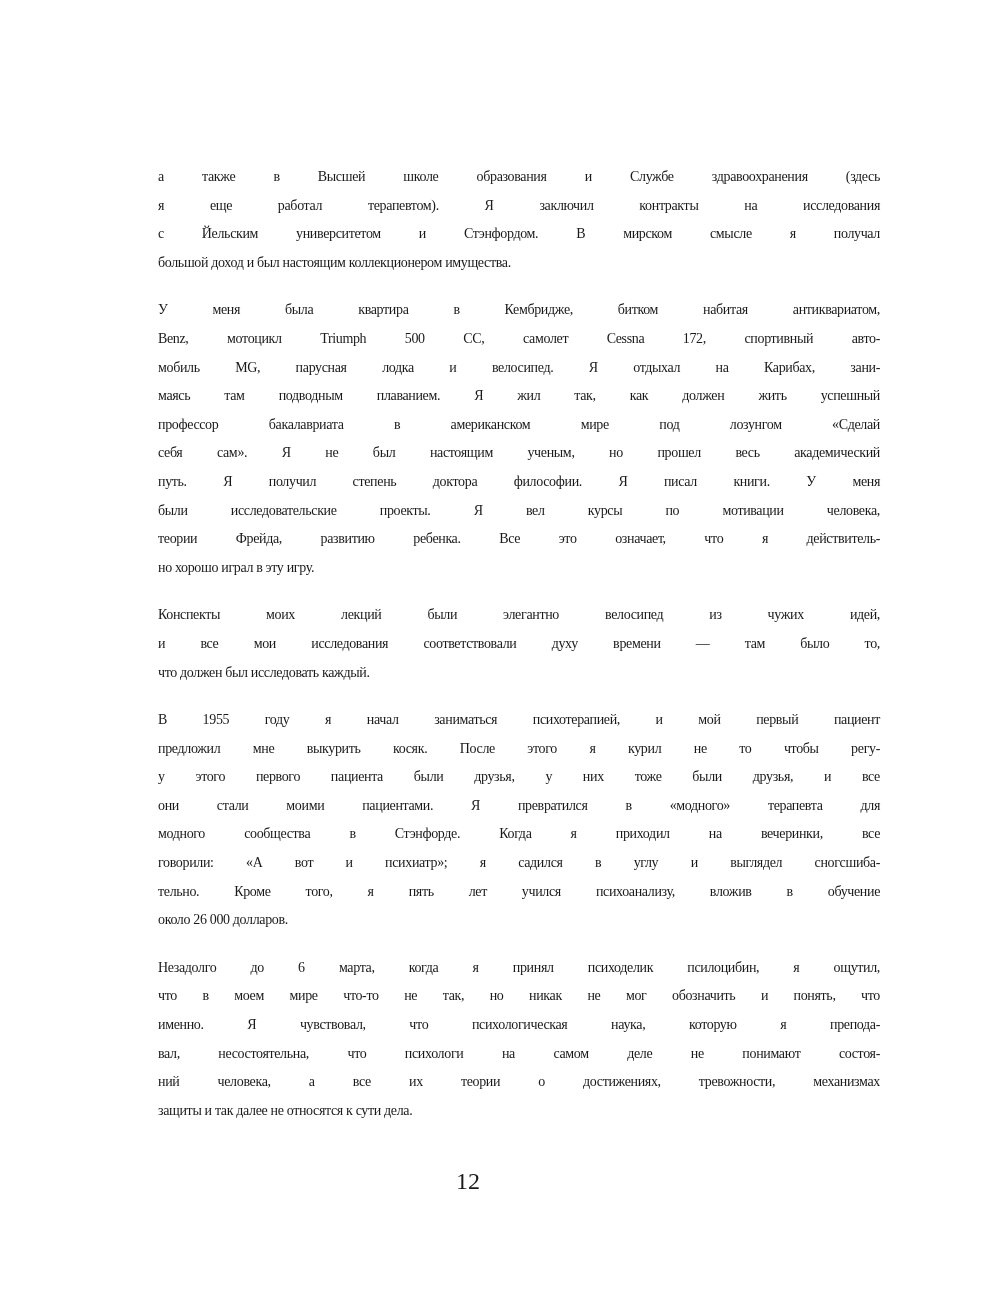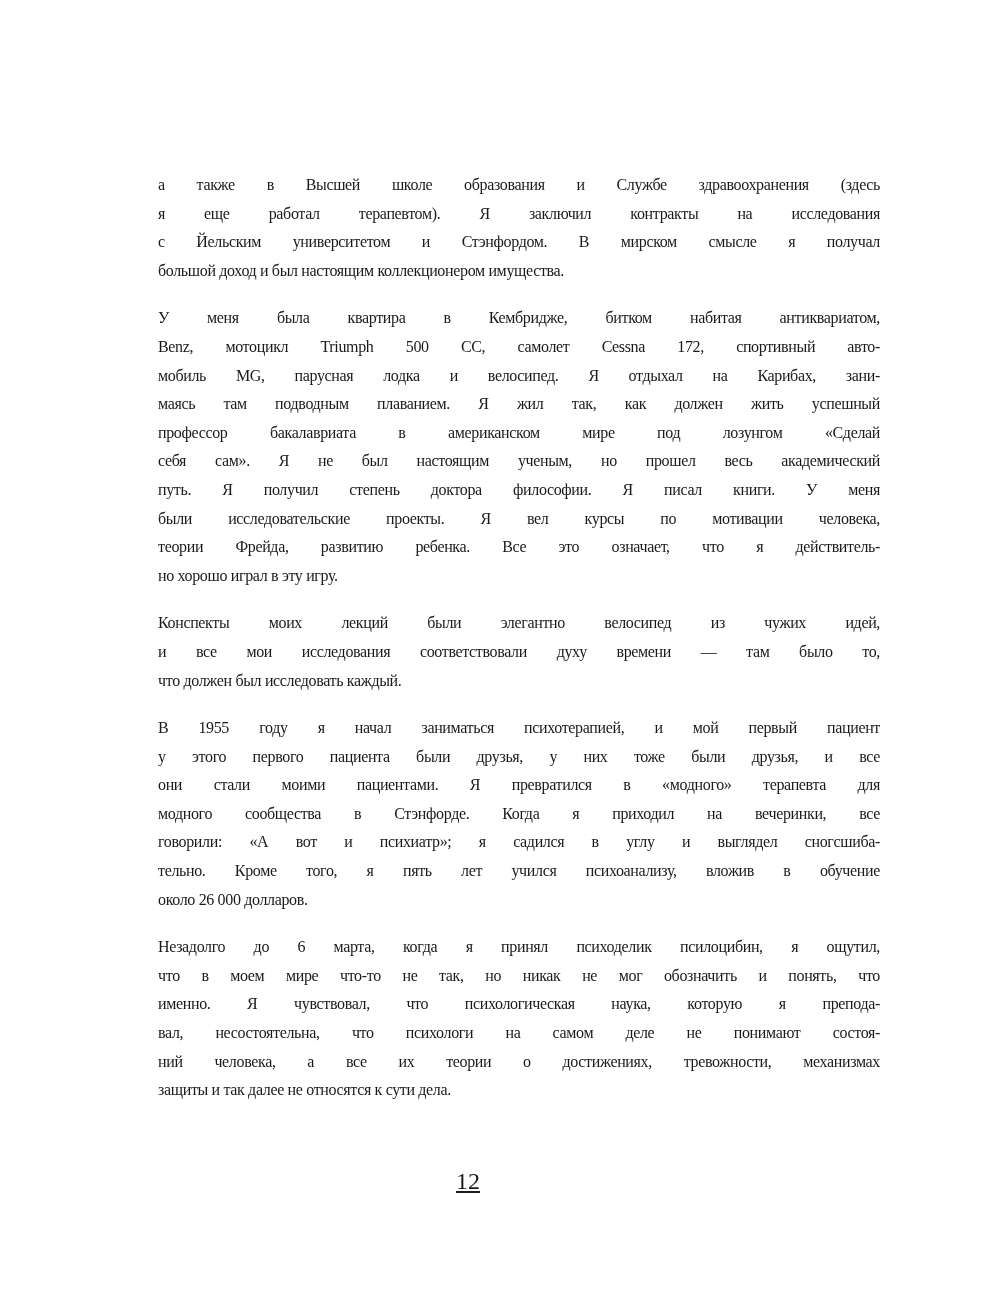--- a/index.html
+++ b/index.html
@@ -15,22 +15,22 @@
       color: #1a1a1a;
       font-family: "Liberation Serif", "DejaVu Serif", serif;
     }
     .page {
       position: absolute;
       left: 158px;
       top: 155px;
       width: 722px;
     }
     .para {
-      margin: 16px 0 19px 0;
-      font-size: 16px;
+      margin: 8px 0 19px 0;
+      font-size: 14px;
       line-height: 28.6px;
       text-align: justify;
       hyphens: manual;
       letter-spacing: -0.35px;
       word-spacing: 0px;
     }
     .para span.line {
       display: block;
       text-align: justify;
       text-align-last: justify;
@@ -41,21 +41,20 @@
     }
     .page-number {
       position: absolute;
       left: 0;
       width: 936px;
       top: 1168px;
       text-align: center;
       font-size: 24px;
       font-family: "Liberation Serif", "DejaVu Serif", serif;
       color: #1a1a1a;
-      text-decoration: underline;
     }
   </style>
 </head>
 <body>
 
 <div class="page">
 
   <p class="para">
     <span class="line">а также в Высшей школе образования и Службе здравоохранения (здесь</span>
     <span class="line">я еще работал терапевтом). Я заключил контракты на исследования</span>
@@ -77,20 +76,21 @@
   </p>
 
   <p class="para">
     <span class="line">Конспекты моих лекций были элегантно велосипед из чужих идей,</span>
     <span class="line">и все мои исследования соответствовали духу времени — там было то,</span>
     <span class="line last">что должен был исследовать каждый.</span>
   </p>
 
   <p class="para">
     <span class="line">В 1955 году я начал заниматься психотерапией, и мой первый пациент</span>
+    <span class="line">предложил мне выкурить косяк. После этого я курил не то чтобы регу-</span>
     <span class="line">у этого первого пациента были друзья, у них тоже были друзья, и все</span>
     <span class="line">они стали моими пациентами. Я превратился в «модного» терапевта для</span>
     <span class="line">модного сообщества в Стэнфорде. Когда я приходил на вечеринки, все</span>
     <span class="line">говорили: «А вот и психиатр»; я садился в углу и выглядел сногсшиба-</span>
     <span class="line">тельно. Кроме того, я пять лет учился психоанализу, вложив в обучение</span>
     <span class="line last">около 26 000 долларов.</span>
   </p>
 
   <p class="para">
     <span class="line">Незадолго до 6 марта, когда я принял психоделик псилоцибин, я ощутил,</span>

